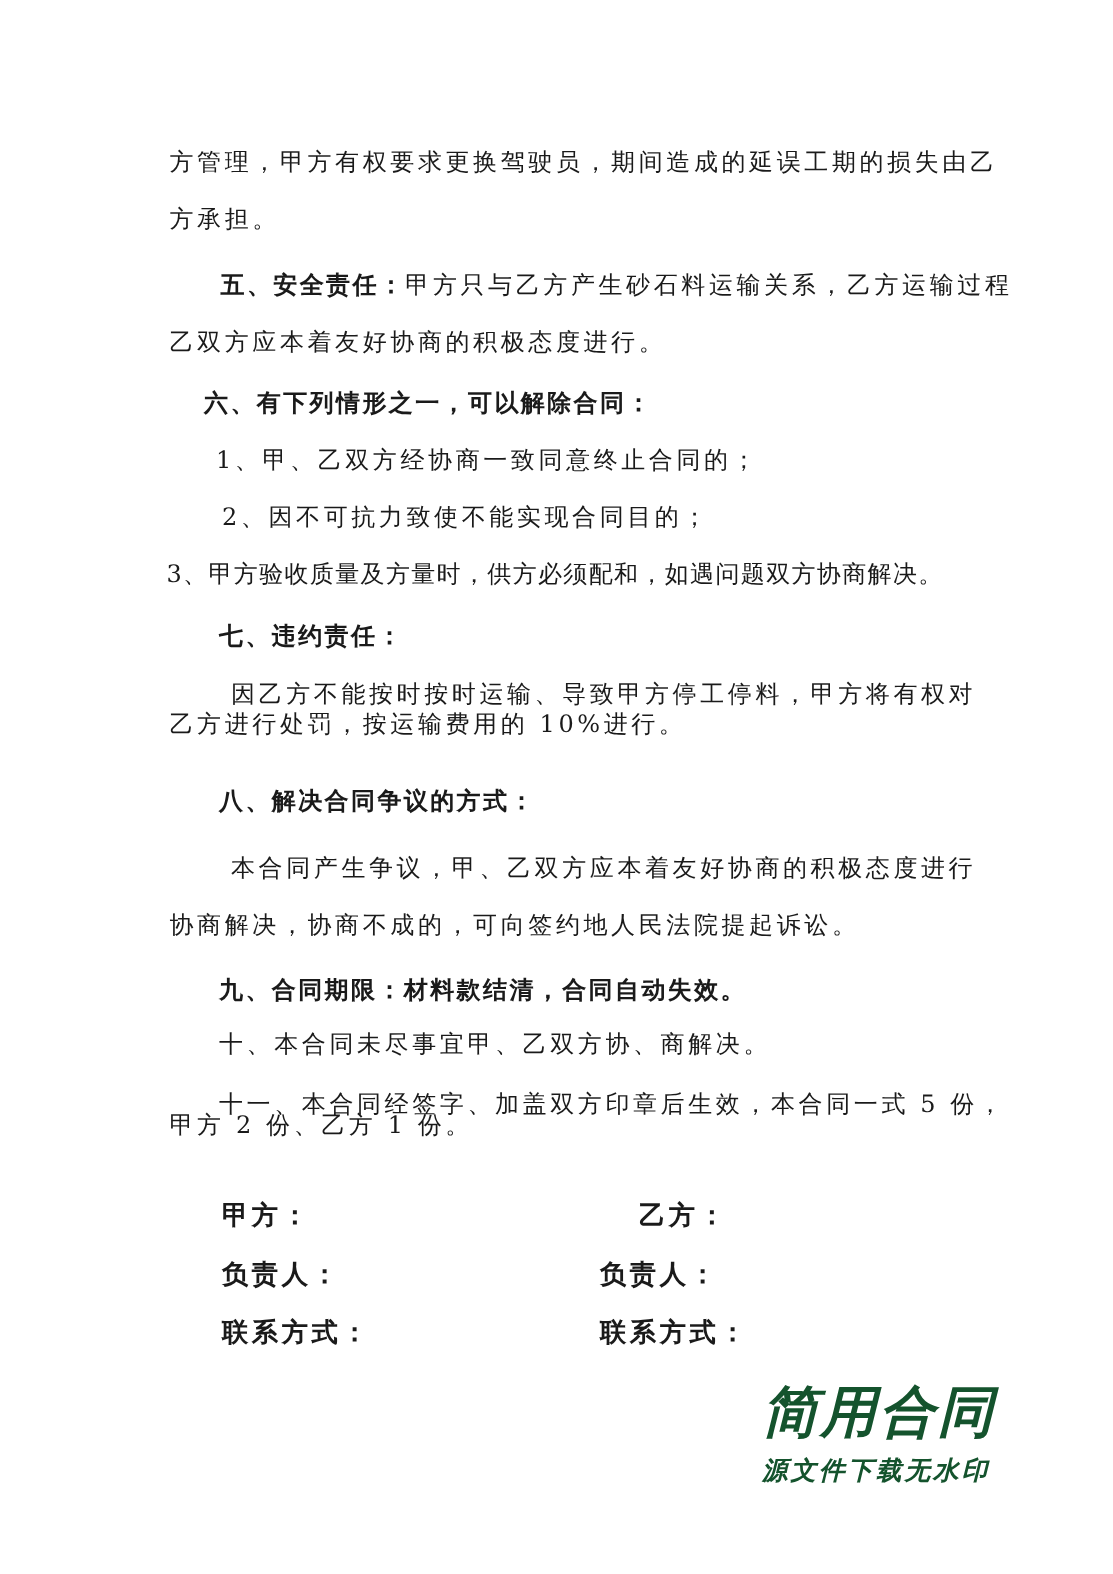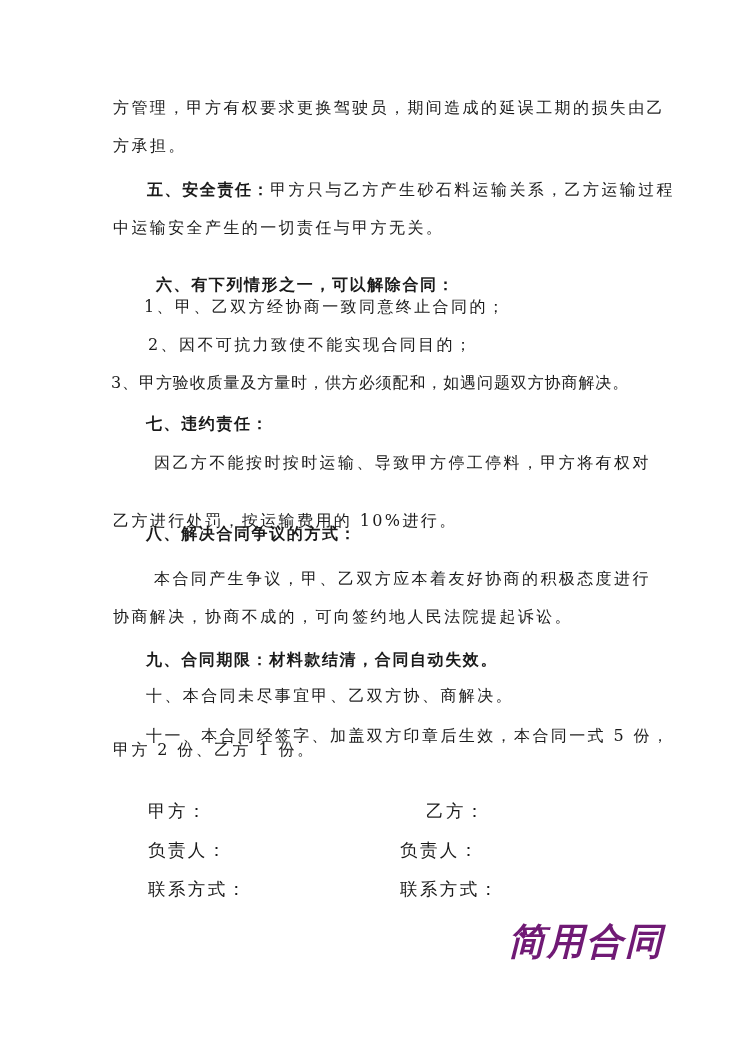--- a/index.html
+++ b/index.html
@@ -11,56 +11,56 @@
   .line {
     position: absolute;
     left: 113px;
     font-size: 16px;
     letter-spacing: 2.4px;
     white-space: nowrap;
     line-height: 22px;
   }
   .b { font-weight: bold; font-family: Liberation Sans, sans-serif; letter-spacing: 1.6px; }
   .ind1 { left: 147px; }
-  .ind2 { left: 156px; margin-top: 16px; }
+  .ind2 { left: 136px; }
   .ind3 { left: 146px; }
-  .sig { position: absolute; font-size: 17.5px; letter-spacing: 2.4px; line-height: 22px; white-space: nowrap; }
+  .sig { position: absolute; font-size: 17.5px; letter-spacing: 2.4px; line-height: 22px; white-space: nowrap; font-weight: bold; }
   .watermark {
     position: absolute; left: 508px; top: 920px; width: 200px;
-    color: #701a75; font-family: "DejaVu Sans", sans-serif; font-style: italic;
+    color: #14532d; font-family: "DejaVu Sans", sans-serif; font-style: italic;
     font-weight: bold; user-select: none;
   }
   .wm1 { font-size: 37px; letter-spacing: 2px; line-height: 44px; }
   .wm2 { font-size: 17px; letter-spacing: 2px; line-height: 26px; margin-top: 4px; }
 </style>
 </head>
 <body>
 
 <div>
 
   <div class="line" style="top:97px">方管理，甲方有权要求更换驾驶员，期间造成的延误工期的损失由乙</div>
   <div class="line" style="top:135px">方承担。</div>
 
   <div class="line ind1" style="top:179px">
     <span class="b">五、安全责任：</span><span>甲方只与乙方产生砂石料运输关系，乙方运输过程</span>
   </div>
-  <div class="line" style="top:217px">中运输安全产生的一切责任与甲方无关。</div>
+  <div class="line" style="top:217px">乙双方应本着友好协商的积极态度进行。</div>
 
   <div class="line ind2" style="top:258px">
     <span class="b">六、有下列情形之一，可以解除合同：</span>
   </div>
   <div class="line" style="left:144px; top:296px">1、甲、乙双方经协商一致同意终止合同的；</div>
   <div class="line" style="left:148px; top:334px">2、因不可抗力致使不能实现合同目的；</div>
   <div class="line" style="left:111px; top:372px; letter-spacing:0.9px">3、甲方验收质量及方量时，供方必须配和，如遇问题双方协商解决。</div>
 
   <div class="line ind3" style="top:413px">
     <span class="b">七、违约责任：</span>
   </div>
   <div class="line" style="left:154px; top:452px">因乙方不能按时按时运输、导致甲方停工停料，甲方将有权对</div>
-  <div class="line" style="top:510px">乙方进行处罚，按运输费用的 10%进行。</div>
+  <div class="line" style="top:472px">乙方进行处罚，按运输费用的 10%进行。</div>
 
   <div class="line ind3" style="top:523px">
     <span class="b">八、解决合同争议的方式：</span>
   </div>
   <div class="line" style="left:154px; top:568px">本合同产生争议，甲、乙双方应本着友好协商的积极态度进行</div>
   <div class="line" style="top:606px">协商解决，协商不成的，可向签约地人民法院提起诉讼。</div>
 
   <div class="line ind3" style="top:649px">
     <span class="b">九、合同期限：材料款结清，合同自动失效。</span>
   </div>
@@ -73,15 +73,16 @@
     <div class="sig" style="left:148px; top:839px">负责人：</div>
     <div class="sig" style="left:148px; top:878px">联系方式：</div>
 
     <div class="sig" style="left:426px; top:800px">乙方：</div>
     <div class="sig" style="left:400px; top:839px">负责人：</div>
     <div class="sig" style="left:400px; top:878px">联系方式：</div>
   </div>
 
   <div class="watermark">
     <div class="wm1">简用合同</div>
+    <div class="wm2">源文件下载无水印</div>
   </div>
 
 </div>
 
 </body></html>

